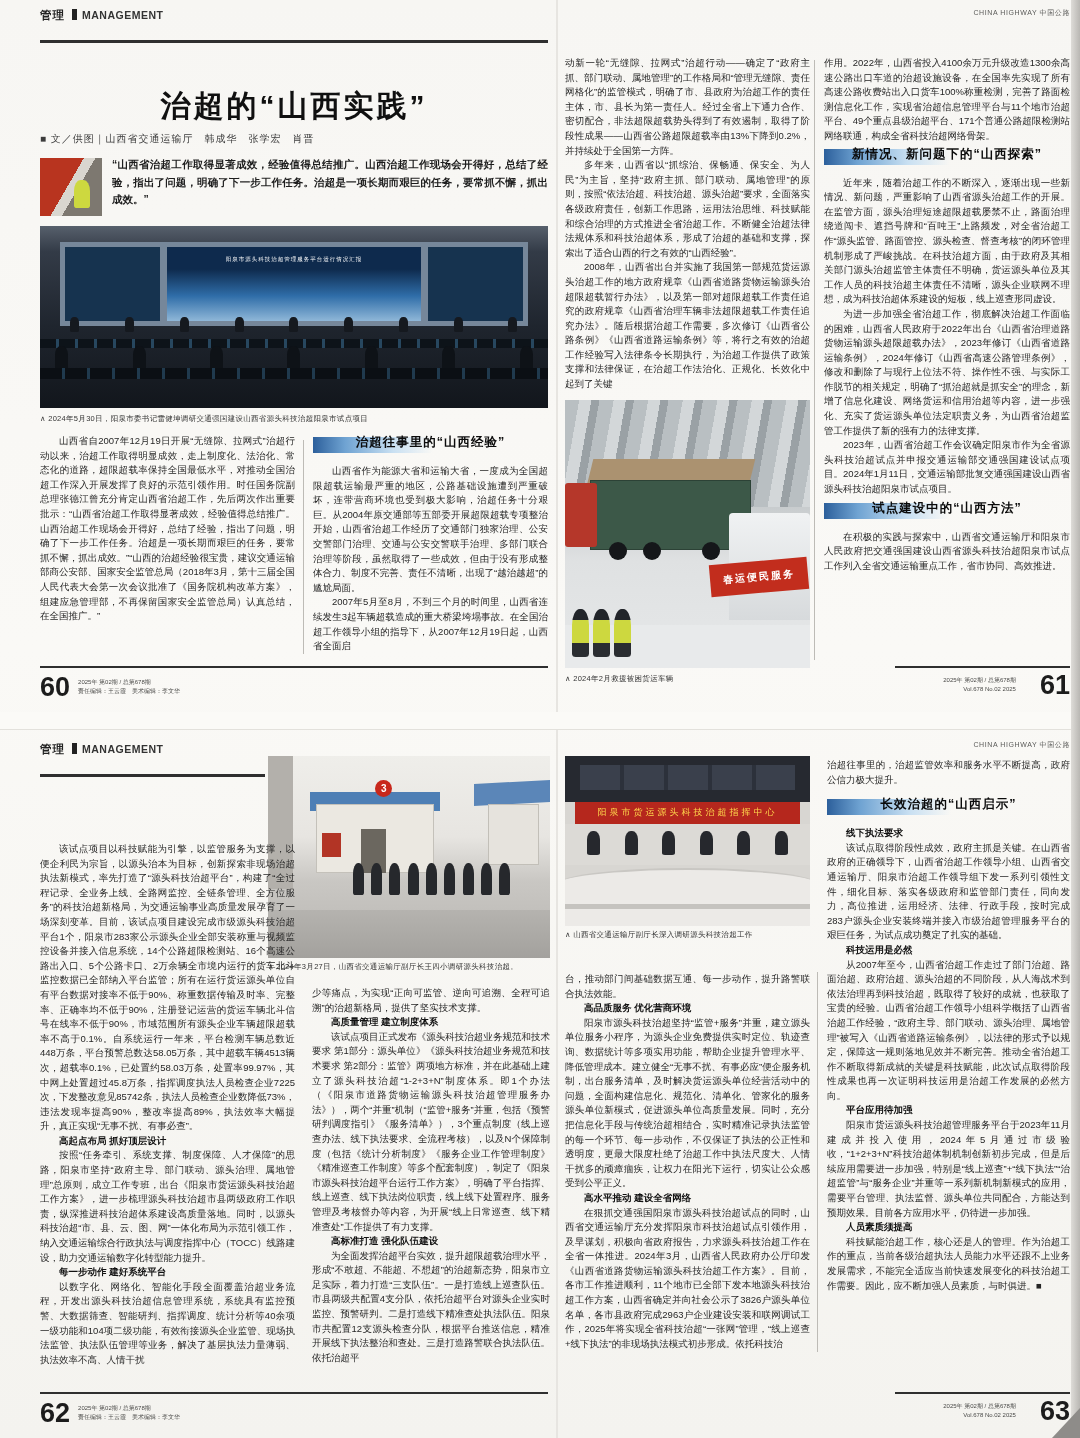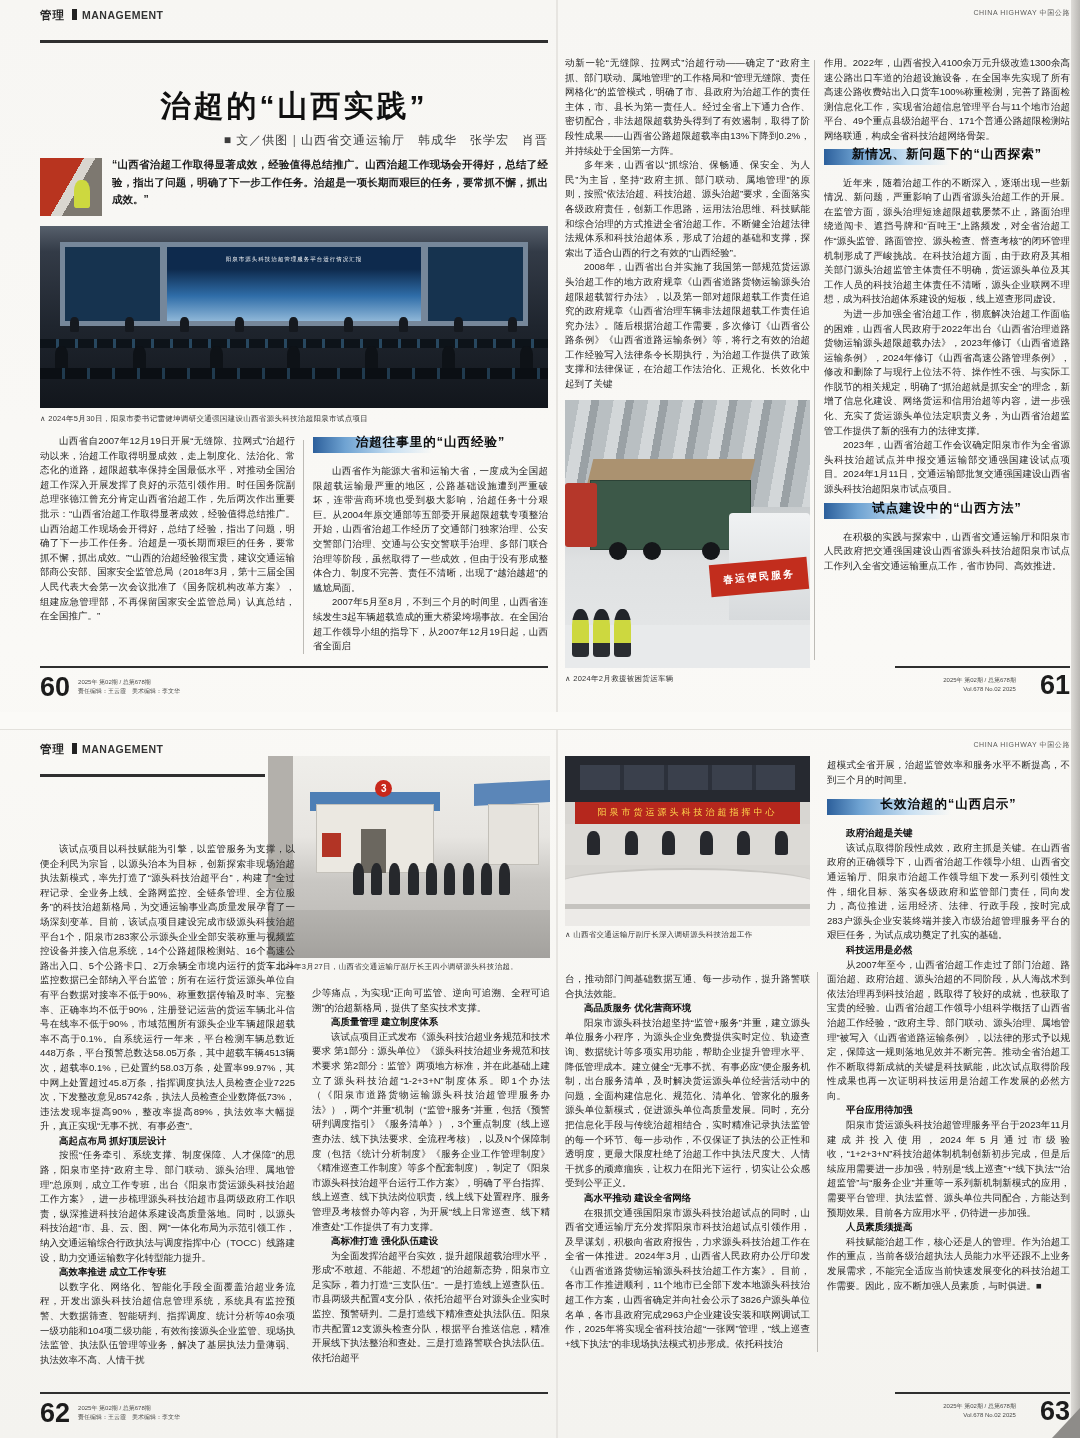--- a/index.html
+++ b/index.html
@@ -10,21 +10,21 @@
   .abs{position:absolute}
   
   .kicker{font-size:11.5px;font-weight:bold;letter-spacing:1px;color:#222}
   .kicker .vbar{display:inline-block;width:5px;height:11px;background:#222;margin:0 5px -1px 7px}
   .kicker .en{font-weight:700;font-size:10.5px;color:#333;letter-spacing:.5px}
   .masthead{font-size:7px;color:#5a5a58;letter-spacing:.6px;text-align:right}
   .rule{background:#2f2f2f}
   .thin{background:#bdbbb6}
   
   .title{text-align:center;font-size:30px;font-weight:bold;letter-spacing:3px;color:#101010}
-  .byline{text-align:right;font-size:12px;color:#3c3c3c;letter-spacing:1px}
+  .byline{text-align:left;font-size:10px;color:#3c3c3c;letter-spacing:1px}
   .intro{font-size:10.5px;font-weight:700;line-height:17.5px;text-align:justify;color:#1d1d1d}
   
   .col{overflow:hidden}
   .body{font-size:9.5px;line-height:14.6px;text-align:justify;color:#262626}
   .body p{text-indent:2em;margin:0}
   .body p.noindent{text-indent:0}
   .subh{font-weight:bold;color:#111}
   .sec{position:relative;height:20px;margin:3px 0 9px;text-align:center}
   .sec .bar{position:absolute;left:0;top:2px;height:16px;width:62%;
             background:linear-gradient(90deg,#2c5f9b 0%,#6fa3d2 22%,#c9e0f2 55%,rgba(201,224,242,0) 82%)}
@@ -258,21 +258,21 @@
         <span class="fig"></span>
       </div>
     <div class="road"></div>
   </div>
   <div class="abs cap" style="left:268px;top:962px;width:282px">∧ 2024年3月27日，山西省交通运输厅副厅长王四小调研源头科技治超。</div>
 
   <div class="abs col body" style="left:40px;top:842px;width:255px;height:548px">
     <p>该试点项目以科技赋能为引擎，以监管服务为支撑，以便企利民为宗旨，以源头治本为目标，创新探索非现场治超执法新模式，率先打造了“源头科技治超平台”，构建了“全过程记录、全业务上线、全路网监控、全链条管理、全方位服务”的科技治超新格局，为交通运输事业高质量发展孕育了一场深刻变革。目前，该试点项目建设完成市级源头科技治超平台1个，阳泉市283家公示源头企业全部安装称重与视频监控设备并接入信息系统，14个公路超限检测站、16个高速公路出入口、5个公路卡口、2万余辆全市境内运行的货车北斗监控数据已全部纳入平台监管；所有在运行货运源头单位自有平台数据对接率不低于90%、称重数据传输及时率、完整率、正确率均不低于90%，注册登记运营的货运车辆北斗信号在线率不低于90%，市域范围所有源头企业车辆超限超载率不高于0.1%。自系统运行一年来，平台检测车辆总数近448万条，平台预警总数达58.05万条，其中超载车辆4513辆次，超载率0.1%，已处置约58.03万条，处置率99.97%，其中网上处置超过45.8万条，指挥调度执法人员检查企业7225次，下发整改意见85742条，执法人员检查企业数降低73%，违法发现率提高90%，整改率提高89%，执法效率大幅提升，真正实现“无事不扰、有事必查”。</p>
     <p class="subh">高起点布局 抓好顶层设计</p>
     <p>按照“任务牵引、系统支撑、制度保障、人才保障”的思路，阳泉市坚持“政府主导、部门联动、源头治理、属地管理”总原则，成立工作专班，出台《阳泉市货运源头科技治超工作方案》，进一步梳理源头科技治超市县两级政府工作职责，纵深推进科技治超体系建设高质量落地。同时，以源头科技治超“市、县、云、图、网”一体化布局为示范引领工作，纳入交通运输综合行政执法与调度指挥中心（TOCC）线路建设，助力交通运输数字化转型能力提升。</p>
-    <p class="subh">高效率推进 成立工作专班</p>
+    <p class="subh">每一步动作 建好系统平台</p>
     <p>以数字化、网络化、智能化手段全面覆盖治超业务流程，开发出源头科技治超信息管理系统，系统具有监控预警、大数据筛查、智能研判、指挥调度、统计分析等40余项一级功能和104项二级功能，有效衔接源头企业监管、现场执法监管、执法队伍管理等业务，解决了基层执法力量薄弱、执法效率不高、人情干扰</p>
   </div>
   <div class="abs col body" style="left:312px;top:986px;width:238px;height:394px">
     <p class="noindent">少等痛点，为实现“正向可监管、逆向可追溯、全程可追溯”的治超新格局，提供了坚实技术支撑。</p>
     <p class="subh">高质量管理 建立制度体系</p>
     <p>该试点项目正式发布《源头科技治超业务规范和技术要求 第1部分：源头单位》《源头科技治超业务规范和技术要求 第2部分：监管》两项地方标准，并在此基础上建立了源头科技治超“1-2+3+N”制度体系。即1个办法（《阳泉市道路货物运输源头科技治超管理服务办法》），两个“并重”机制（“监管+服务”并重，包括《预警研判调度指引》《服务清单》），3个重点制度（线上巡查办法、线下执法要求、全流程考核），以及N个保障制度（包括《统计分析制度》《服务企业工作管理制度》《精准巡查工作制度》等多个配套制度），制定了《阳泉市源头科技治超平台运行工作方案》，明确了平台指挥、线上巡查、线下执法岗位职责，线上线下处置程序、服务管理及考核督办等内容，为开展“线上日常巡查、线下精准查处”工作提供了有力支撑。</p>
     <p class="subh">高标准打造 强化队伍建设</p>
     <p>为全面发挥治超平台实效，提升超限超载治理水平，形成“不敢超、不能超、不想超”的治超新态势，阳泉市立足实际，着力打造“三支队伍”。一是打造线上巡查队伍。市县两级共配置4支分队，依托治超平台对源头企业实时监控、预警研判。二是打造线下精准查处执法队伍。阳泉市共配置12支源头检查分队，根据平台推送信息，精准开展线下执法整治和查处。三是打造路警联合执法队伍。依托治超平</p>
   </div>
 
@@ -307,26 +307,26 @@
 
   <div class="abs col body" style="left:565px;top:972px;width:245px;height:418px">
     <p class="noindent">台，推动部门间基础数据互通、每一步动作，提升路警联合执法效能。</p>
     <p class="subh">高品质服务 优化营商环境</p>
     <p>阳泉市源头科技治超坚持“监管+服务”并重，建立源头单位服务小程序，为源头企业免费提供实时定位、轨迹查询、数据统计等多项实用功能，帮助企业提升管理水平、降低管理成本。建立健全“无事不扰、有事必应”便企服务机制，出台服务清单，及时解决货运源头单位经营活动中的问题，全面构建信息化、规范化、清单化、管家化的服务源头单位新模式，促进源头单位高质量发展。同时，充分把信息化手段与传统治超相结合，实时精准记录执法监管的每一个环节、每一步动作，不仅保证了执法的公正性和透明度，更最大限度杜绝了治超工作中执法尺度大、人情干扰多的顽瘴痼疾，让权力在阳光下运行，切实让公众感受到公平正义。</p>
     <p class="subh">高水平推动 建设全省网络</p>
     <p>在狠抓交通强国阳泉市源头科技治超试点的同时，山西省交通运输厅充分发挥阳泉市科技治超试点引领作用，及早谋划，积极向省政府报告，力求源头科技治超工作在全省一体推进。2024年3月，山西省人民政府办公厅印发《山西省道路货物运输源头科技治超工作方案》。目前，各市工作推进顺利，11个地市已全部下发本地源头科技治超工作方案，山西省确定并向社会公示了3826户源头单位名单，各市县政府完成2963户企业建设安装和联网调试工作，2025年将实现全省科技治超“一张网”管理，“线上巡查+线下执法”的非现场执法模式初步形成。依托科技治</p>
   </div>
   <div class="abs thin" style="left:817px;top:972px;width:1px;height:380px"></div>
   <div class="abs col body" style="left:827px;top:758px;width:243px;height:632px">
-    <p class="noindent">超模式全省开展，治超监管效率和服务水平不断提高，不到三个月的时间里。</p>
+    <p class="noindent">治超往事里的，治超监管效率和服务水平不断提高，政府公信力极大提升。</p>
     <div class="sec" style="margin-top:10px">
       <span class="bar"></span>
       <span class="t">长效治超的“山西启示”</span>
     </div>
-    <p class="subh">政府治超是关键</p>
+    <p class="subh">线下执法要求</p>
     <p>该试点取得阶段性成效，政府主抓是关键。在山西省政府的正确领导下，山西省治超工作领导小组、山西省交通运输厅、阳泉市治超工作领导组下发一系列引领性文件，细化目标、落实各级政府和监管部门责任，同向发力，高位推进，运用经济、法律、行政手段，按时完成283户源头企业安装终端并接入市级治超管理服务平台的艰巨任务，为试点成功奠定了扎实的基础。</p>
     <p class="subh">科技运用是必然</p>
     <p>从2007年至今，山西省治超工作走过了部门治超、路面治超、政府治超、源头治超的不同阶段，从人海战术到依法治理再到科技治超，既取得了较好的成就，也获取了宝贵的经验。山西省治超工作领导小组科学概括了山西省治超工作经验，“政府主导、部门联动、源头治理、属地管理”被写入《山西省道路运输条例》，以法律的形式予以规定，保障这一规则落地见效并不断完善。推动全省治超工作不断取得新成就的关键是科技赋能，此次试点取得阶段性成果也再一次证明科技运用是治超工作发展的必然方向。</p>
     <p class="subh">平台应用待加强</p>
     <p>阳泉市货运源头科技治超管理服务平台于2023年11月建成并投入使用，2024年5月通过市级验收，“1+2+3+N”科技治超体制机制创新初步完成，但是后续应用需要进一步加强，特别是“线上巡查”+“线下执法”“治超监管”与“服务企业”并重等一系列新机制新模式的应用，需要平台管理、执法监督、源头单位共同配合，方能达到预期效果。目前各方应用水平，仍待进一步加强。</p>
     <p class="subh">人员素质须提高</p>
     <p>科技赋能治超工作，核心还是人的管理。作为治超工作的重点，当前各级治超执法人员能力水平还跟不上业务发展需求，不能完全适应当前快速发展变化的科技治超工作需要。因此，应不断加强人员素质，与时俱进。■</p>
   </div>
 
   <div class="abs rule" style="left:895px;top:1392px;width:175px;height:2px"></div>

